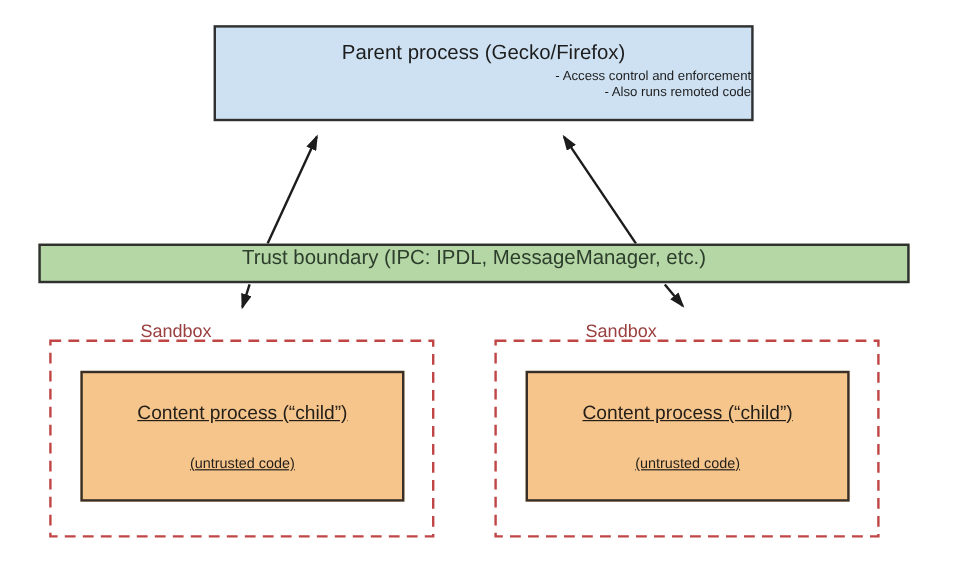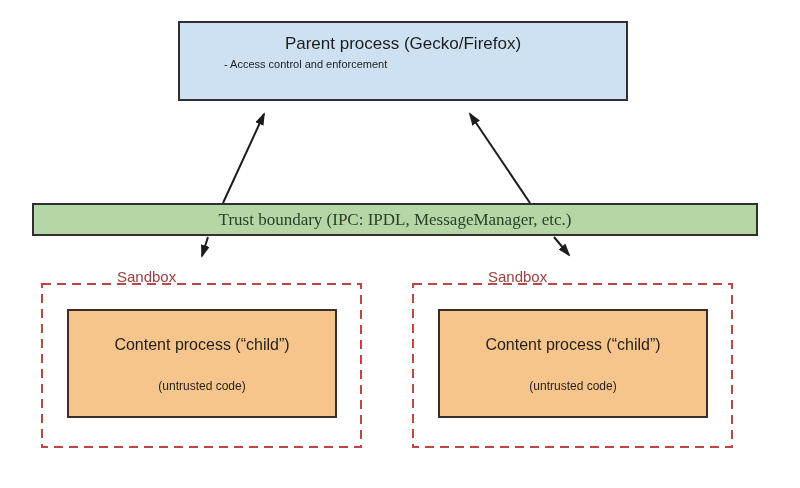--- a/index.html
+++ b/index.html
@@ -37,36 +37,36 @@
     margin-top: 11px;
     text-align: center;
     font-size: 17px;
     line-height: 20px;
   }
   .parent-bullets {
     margin-top: 4px;
     padding-left: 44px;
     font-size: 11px;
     line-height: 13px;
+    text-align: right;
   }
   .trust-bar {
     position: absolute;
     left: 32px;
     top: 203px;
     width: 722px;
     height: 29px;
     background: var(--trust-fill, #b5d7a5);
     border: 2px solid var(--box-border, #303030);
     display: flex;
-    align-items: center;
+    align-items: flex-start;
     justify-content: center;
     z-index: 2;
     font-size: 17px;
     color: var(--trust-text, #2d3e2d);
-    font-family: Liberation Serif, serif;
   }
   .sandbox {
     position: absolute;
     top: 283px;
     width: 321px;
     height: 165px;
     z-index: 2;
   }
   .sandbox-left  { left: 41px;  }
   .sandbox-right { left: 412px; }
@@ -81,20 +81,21 @@
   .content-box {
     position: absolute;
     left: 26px;
     top: 26px;
     width: 266px;
     height: 105px;
     background: var(--content-fill, #f5c58c);
     border: 2px solid var(--content-border, #383028);
     text-align: center;
     color: var(--content-text, #241f19);
+    text-decoration: underline;
   }
   .content-title {
     margin-top: 24px;
     font-size: 16px;
     line-height: 19px;
   }
   .content-sub {
     margin-top: 24px;
     font-size: 12px;
     line-height: 16px;
@@ -116,20 +117,21 @@
     <line x1="208" y1="237" x2="202" y2="256" stroke="#1c1c1c" stroke-width="2" marker-end="url(#ah)"></line>
     <line x1="554" y1="237" x2="569" y2="255" stroke="#1c1c1c" stroke-width="2" marker-end="url(#ah)"></line>
     <rect x="42" y="284" width="319" height="163" fill="none" stroke="#c04545" stroke-width="2" stroke-dasharray="9 6"></rect>
     <rect x="413" y="284" width="319" height="163" fill="none" stroke="#c04545" stroke-width="2" stroke-dasharray="9 6"></rect>
   </svg>
 
   <div class="parent-box">
     <div class="parent-title">Parent process (Gecko/Firefox)</div>
     <div class="parent-bullets">
       <div>- Access control and enforcement</div>
+      <div>- Also runs remoted code</div>
     </div>
   </div>
 
   <div class="trust-bar">
     <span>Trust boundary (IPC: IPDL, MessageManager, etc.)</span>
   </div>
 
   <div class="sandbox sandbox-left">
     <div class="sandbox-label">Sandbox</div>
     <div class="content-box">

